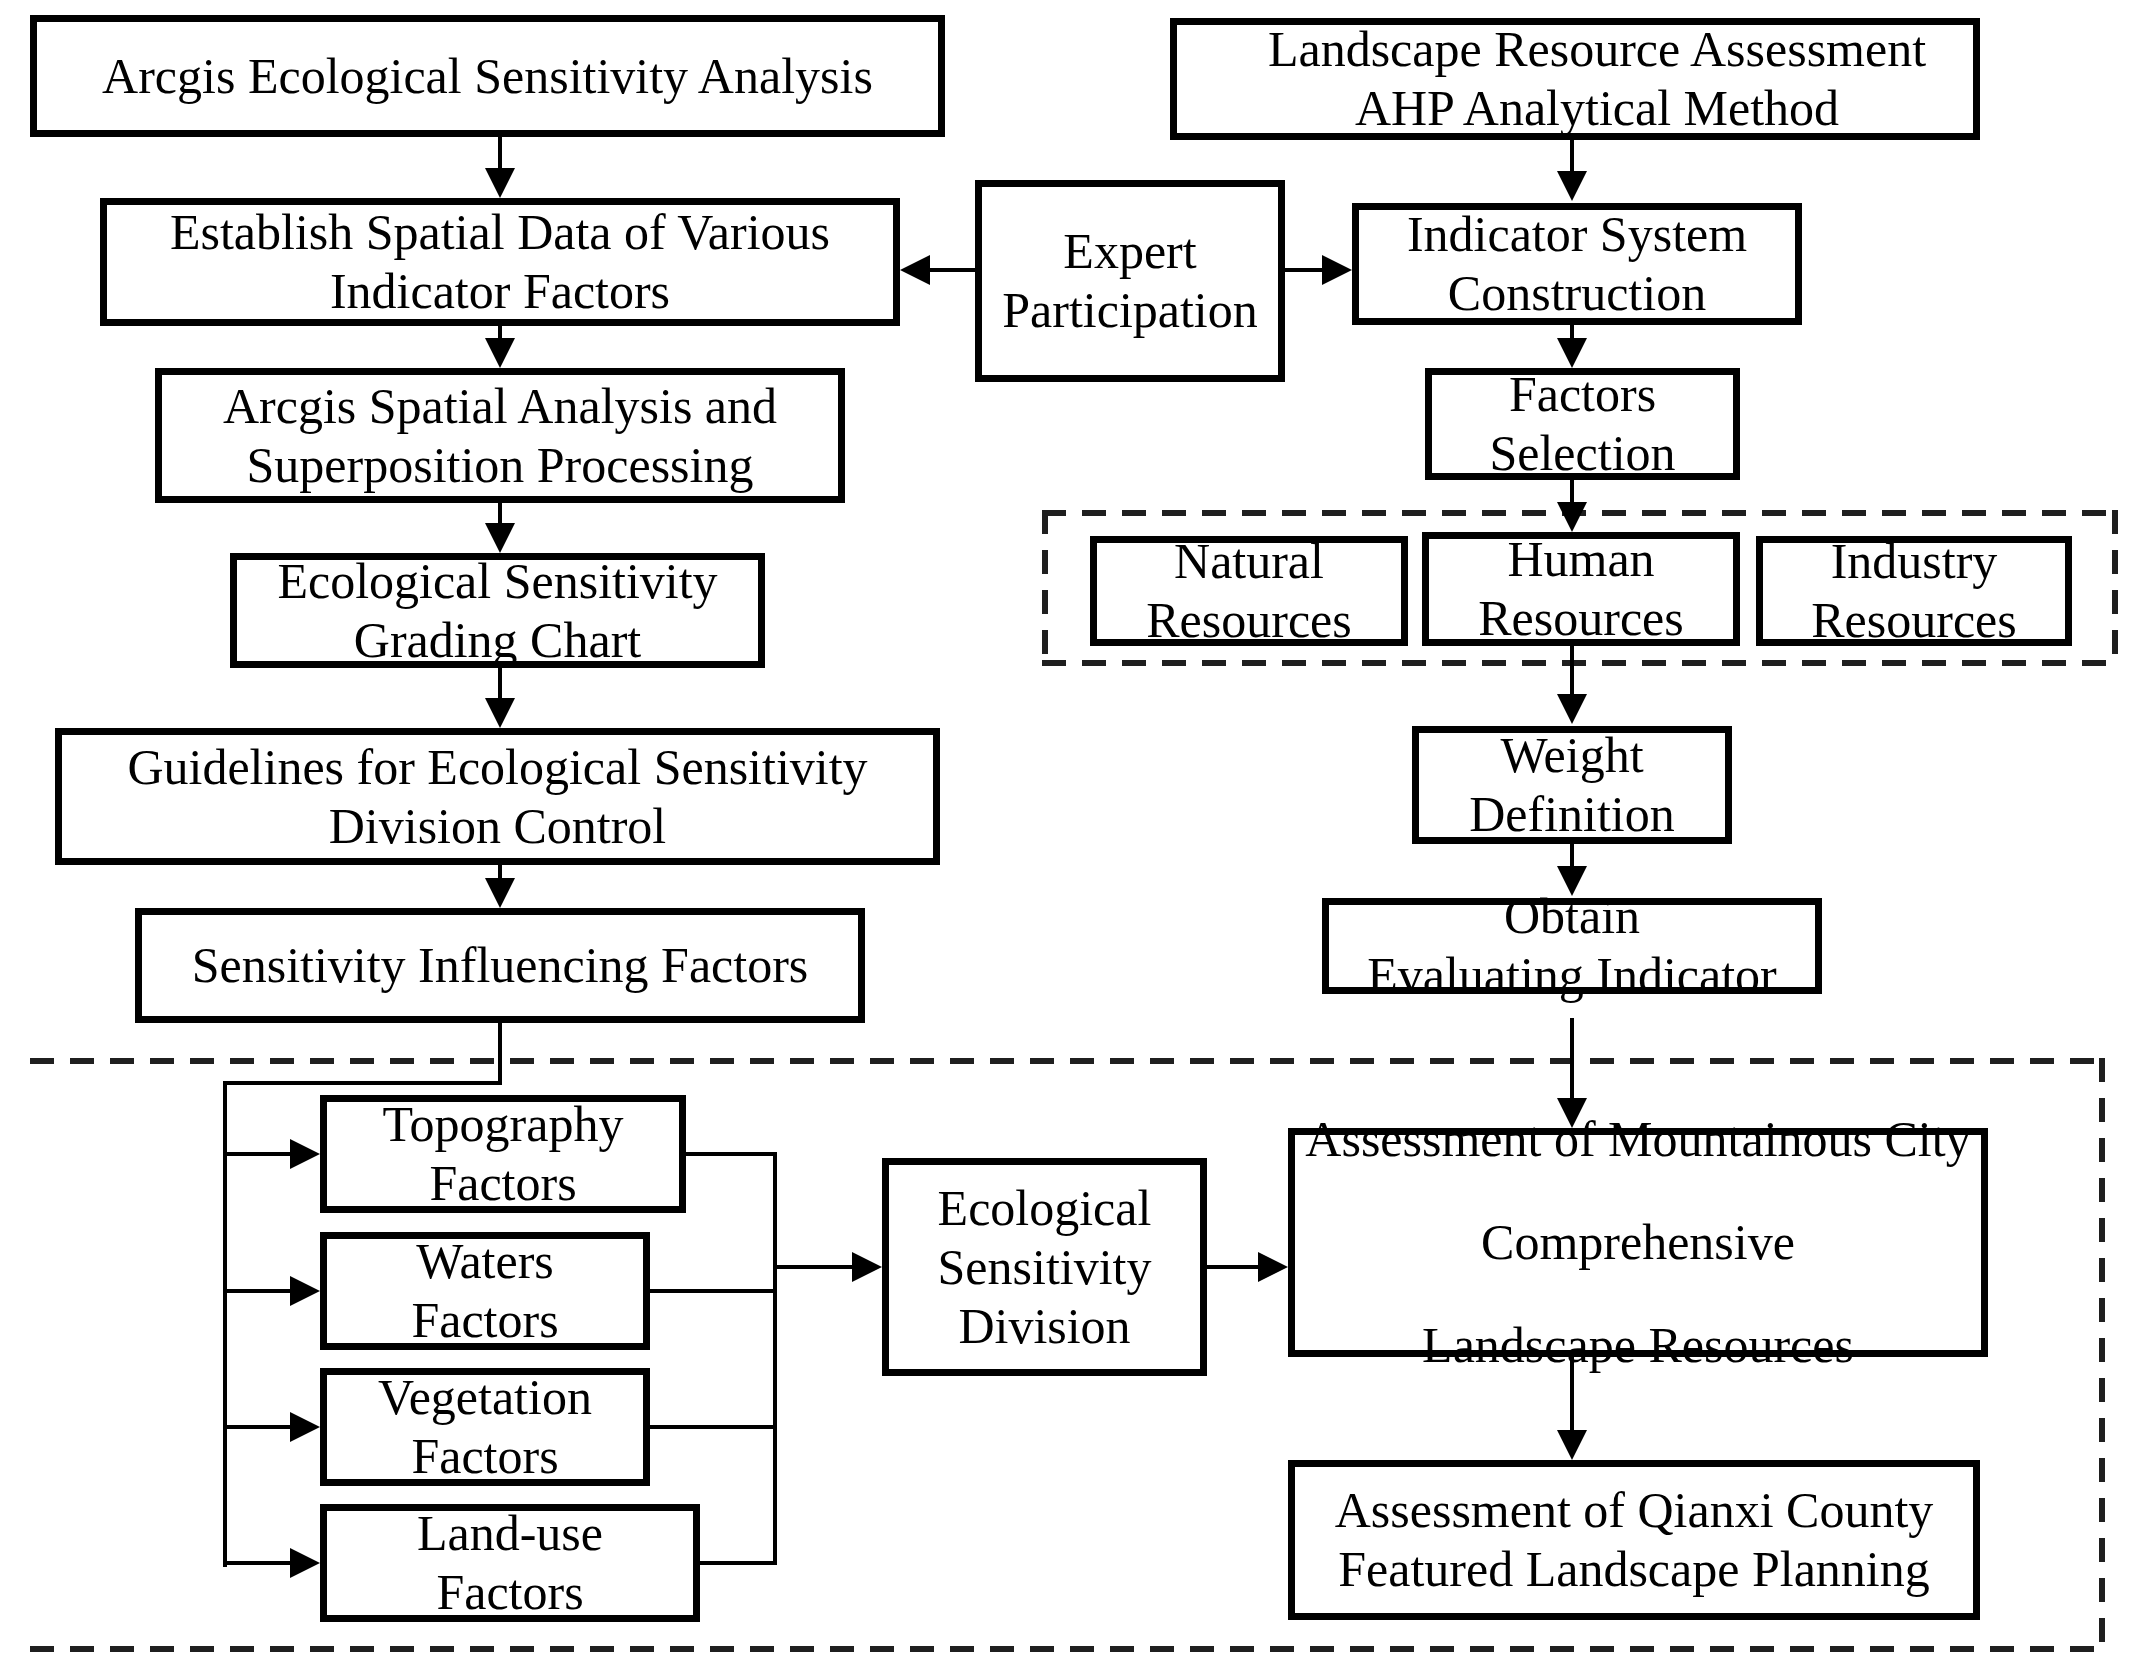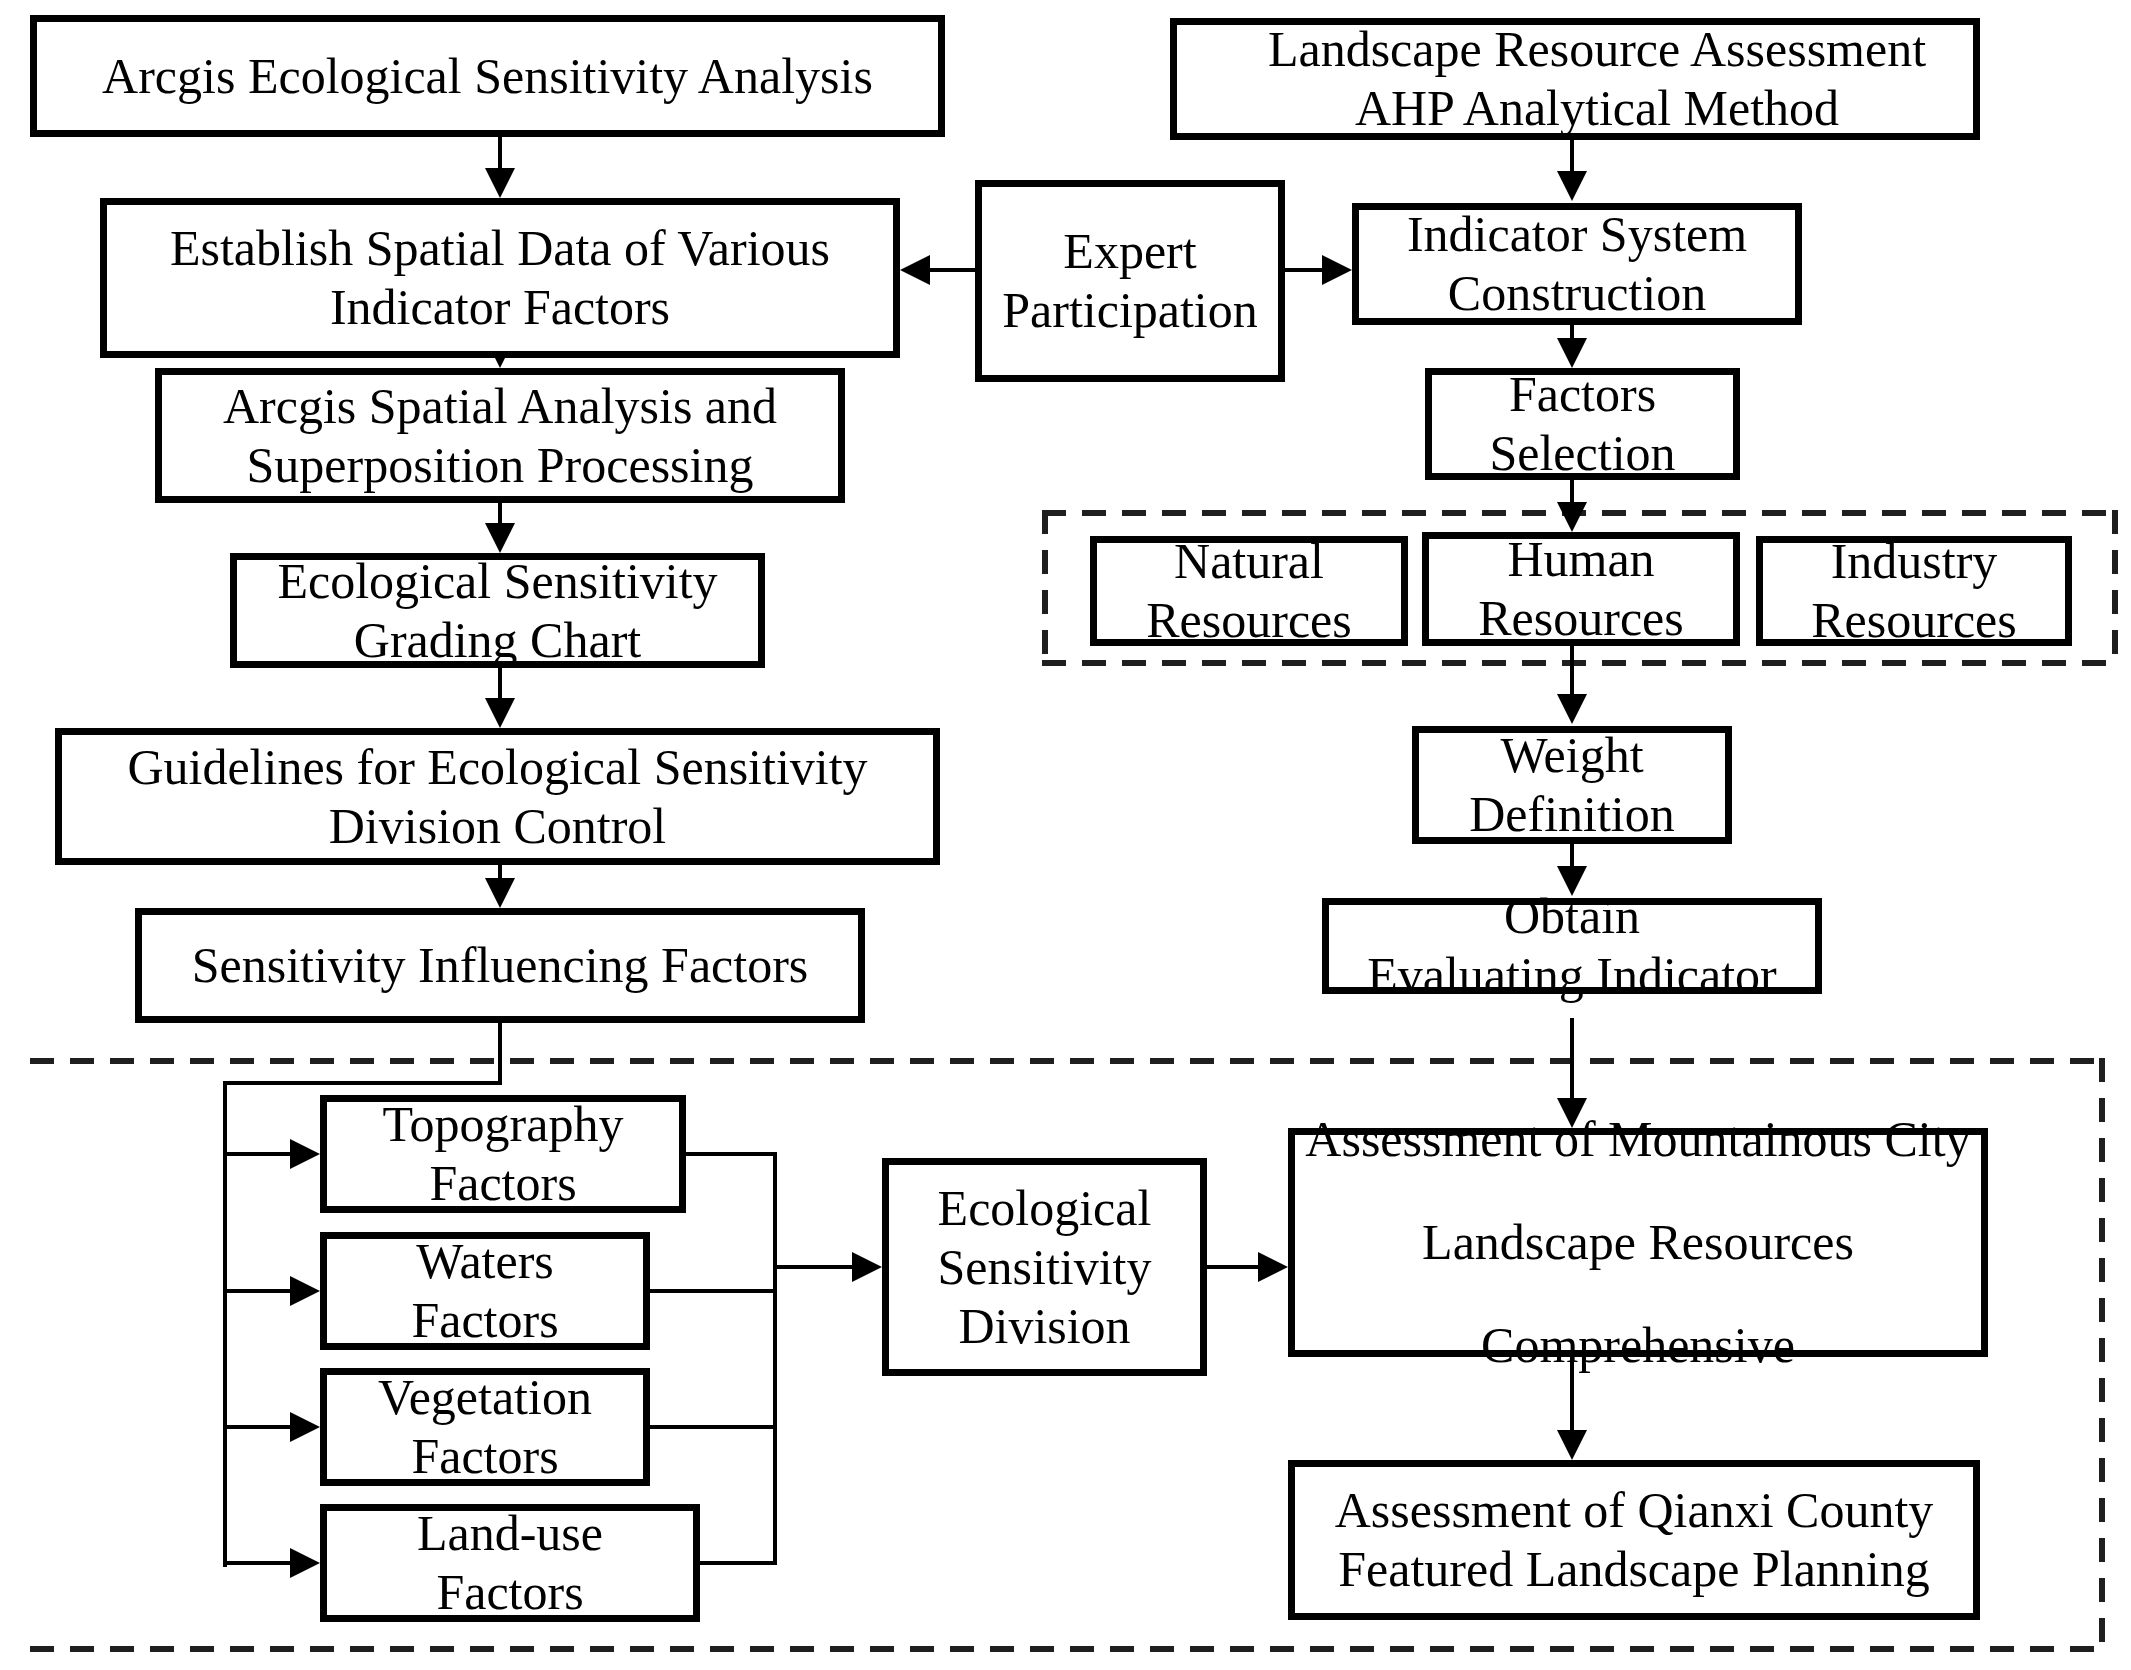--- a/index.html
+++ b/index.html
@@ -105,21 +105,21 @@
   <div class="hline" style="left:773px;top:1265px;width:81px;"></div>
   <div class="ah right" style="left:852px;top:1252px;"></div>
 
   <div class="hline" style="left:1207px;top:1265px;width:53px;"></div>
   <div class="ah right" style="left:1258px;top:1252px;"></div>
 
   <div class="node" style="left:30px;top:15px;width:915px;height:122px;">
     <span>Arcgis Ecological Sensitivity Analysis</span>
   </div>
 
-  <div class="node" style="left:100px;top:198px;width:800px;height:160px;">
+  <div class="node" style="left:100px;top:198px;width:800px;height:128px;">
     <span>Establish Spatial Data of Various</span>
     <span>Indicator Factors</span>
   </div>
 
   <div class="node" style="left:975px;top:180px;width:310px;height:202px;">
     <span>Expert</span>
     <span>Participation</span>
   </div>
 
   <div class="node" style="left:1170px;top:18px;width:810px;height:122px;padding-left:44px;">
@@ -202,22 +202,22 @@
   </div>
 
   <div class="node" style="left:882px;top:1158px;width:325px;height:218px;">
     <span>Ecological</span>
     <span>Sensitivity</span>
     <span>Division</span>
   </div>
 
   <div class="node" style="left:1288px;top:1128px;width:700px;height:229px;gap:44px;">
     <span>Assessment of Mountainous City</span>
+    <span>Comprehensive</span>
     <span>Landscape Resources</span>
-    <span>Comprehensive</span>
   </div>
 
   <div class="node" style="left:1288px;top:1460px;width:692px;height:160px;">
     <span>Assessment of Qianxi County</span>
     <span>Featured Landscape Planning</span>
   </div>
 
 </div>
 
 </body></html>

